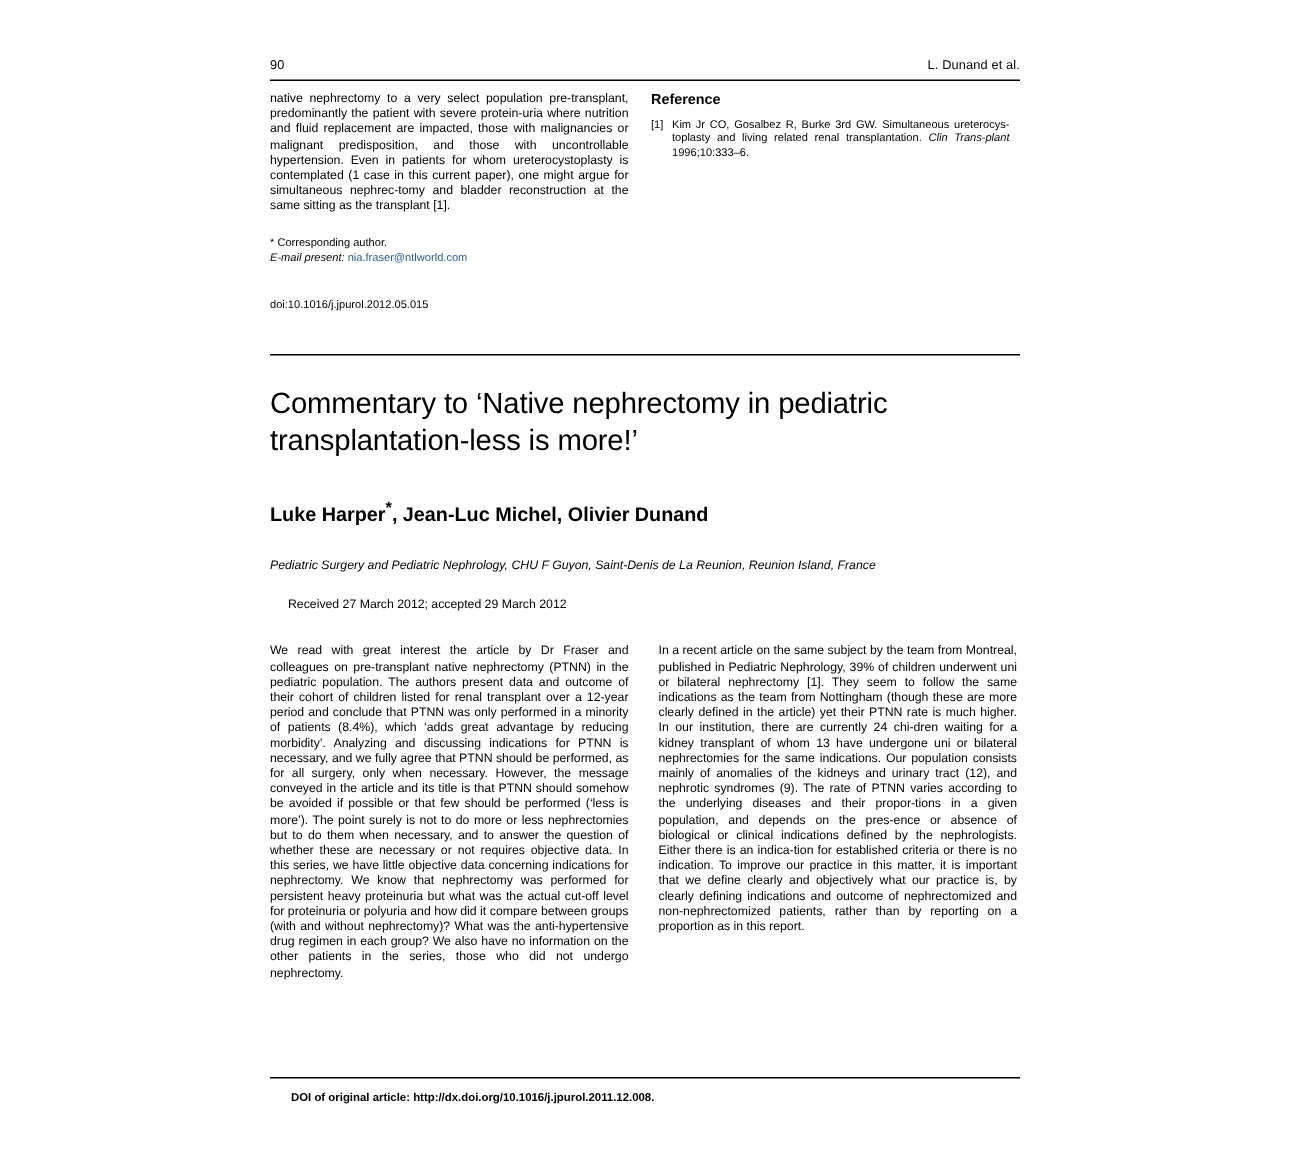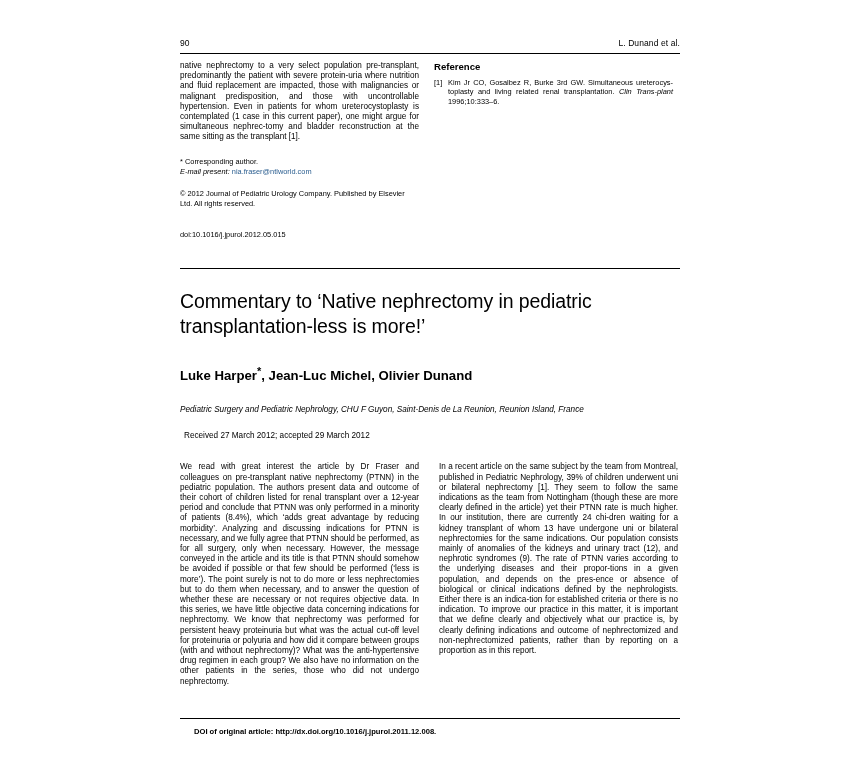--- a/index.html
+++ b/index.html
@@ -120,21 +120,21 @@
     margin: 26px 0 0 0;
   }
   .asterisk { font-size: 11px; vertical-align: super; }
   .affiliation {
     font-size: 8.2px;
     font-style: italic;
     margin: 22px 0 0 0;
   }
   .history {
     font-size: 8.2px;
-    margin: 17px 0 0 4px;
+    margin: 17px 0 0 12px;
   }
 
   
   .body-cols {
     display: flex;
     gap: 20px;
     margin-top: 22px;
   }
 
   
@@ -173,21 +173,20 @@
         <p class="bodytext">native nephrectomy to a very select population pre-transplant, predominantly the patient with severe protein-uria where nutrition and fluid replacement are impacted, those with malignancies or malignant predisposition, and those with uncontrollable hypertension. Even in patients for whom ureterocystoplasty is contemplated (1 case in this current paper), one might argue for simultaneous nephrec-tomy and bladder reconstruction at the same sitting as the transplant [1].</p>
 
         <div class="footnote-block">
           <p class="footnote-line">* Corresponding author.</p>
           <p class="footnote-line">
             <span class="italic">E-mail present:</span>
             <span class="email-link">nia.fraser@ntlworld.com</span>
           </p>
         </div>
 
-        <p class="copyright">© 2012 Journal of Pediatric Urology Company. Published by Elsevier Ltd. All rights reserved.</p>
         <p class="doi-line">doi:10.1016/j.jpurol.2012.05.015</p>
       </div>
 
       <div class="col">
         <h2 class="ref-heading">Reference</h2>
         <div class="ref-item">
           <span class="ref-num">[1]</span>
           <span class="ref-text"><span>Kim Jr CO, Gosalbez R, Burke 3rd GW. Simultaneous ureterocys-toplasty and living related renal transplantation. </span><span class="italic">Clin Trans-plant</span><span> 1996;10:333–6.</span></span>
         </div>
       </div>

